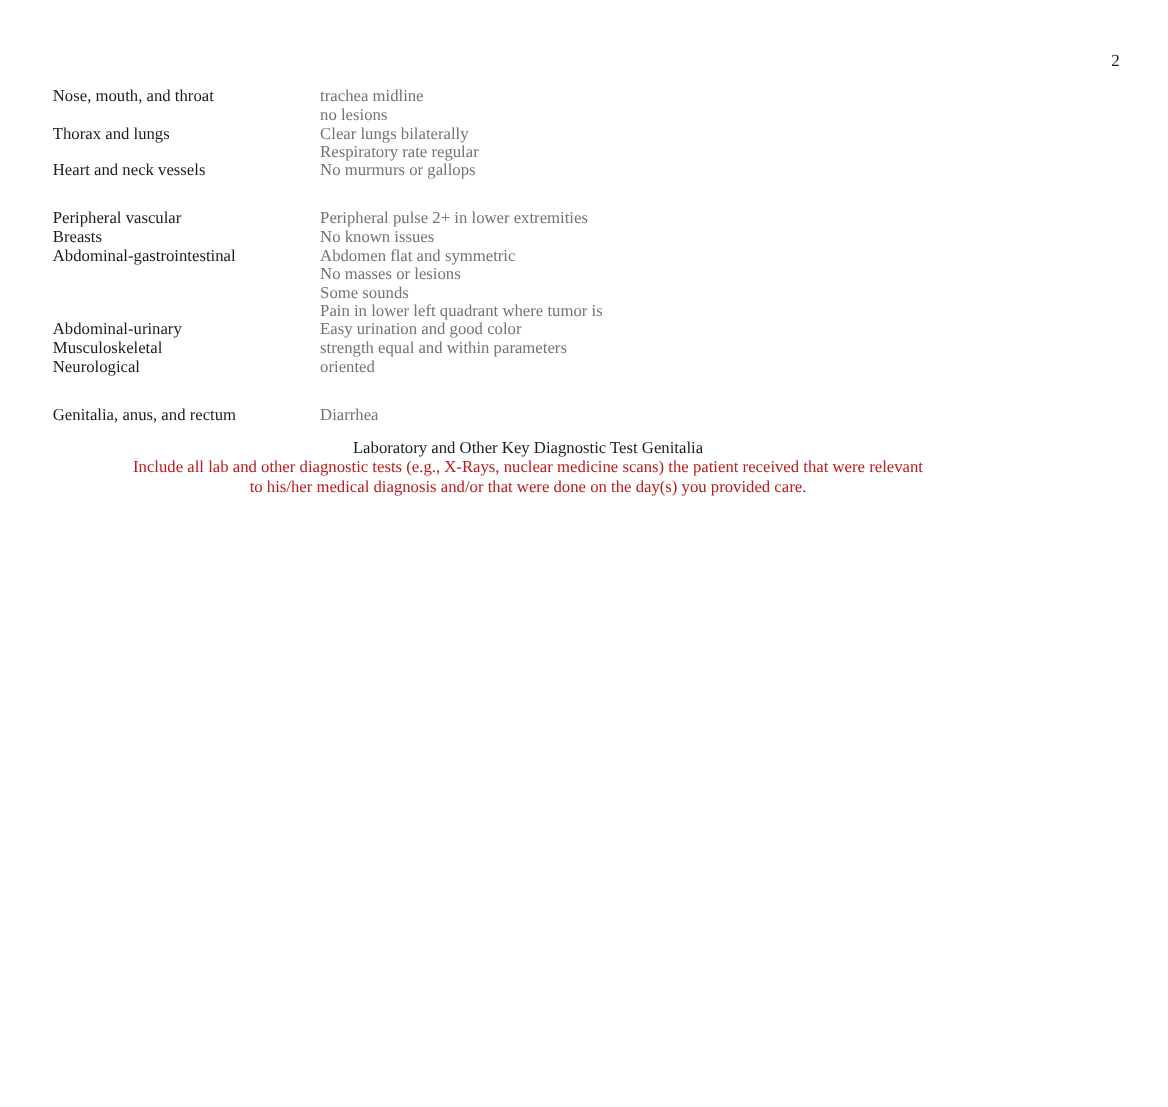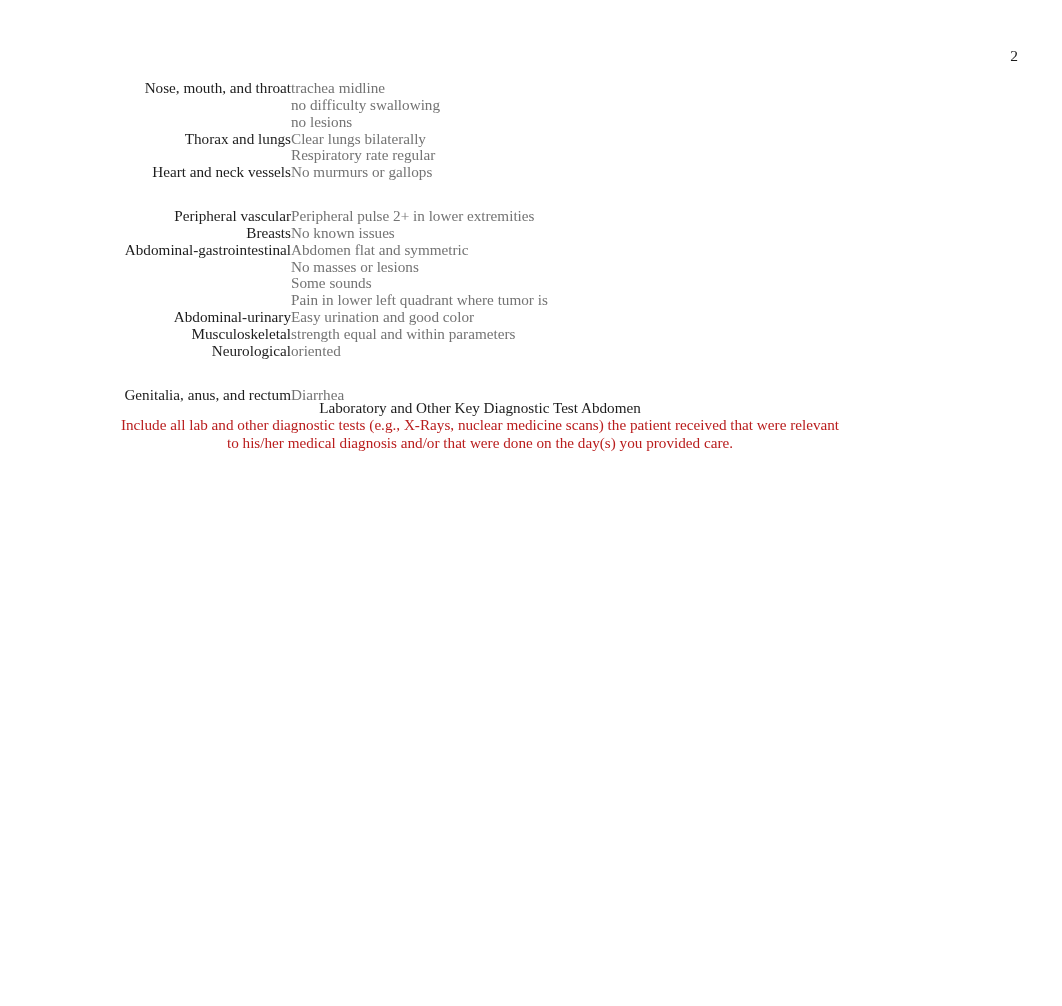--- a/index.html
+++ b/index.html
@@ -47,21 +47,20 @@
 
   .assessment-row.gap-before {
     margin-top: 27px;
   }
 
   .row-label {
     flex: 0 0 243px;
     width: 243px;
     color: #1c1c1c;
     white-space: nowrap;
-    text-align: right;
   }
 
   .row-findings {
     flex: 1 1 auto;
     color: #737373;
   }
 
   .finding-line {
     display: block;
     line-height: 16.85px;
@@ -98,21 +97,20 @@
 
 <div class="page">
 
   <div class="page-number">2</div>
 
   <div class="assessment">
       <div class="assessment-row">
         <div class="row-label">Nose, mouth, and throat</div>
         <div class="row-findings">
           <span class="finding-line">trachea midline</span>
-          <span class="finding-line">no difficulty swallowing</span>
           <span class="finding-line">no lesions</span>
         </div>
       </div>
       <div class="assessment-row">
         <div class="row-label">Thorax and lungs</div>
         <div class="row-findings">
           <span class="finding-line">Clear lungs bilaterally</span>
           <span class="finding-line">Respiratory rate regular</span>
         </div>
       </div>
@@ -163,20 +161,20 @@
       </div>
       <div class="assessment-row gap-before">
         <div class="row-label">Genitalia, anus, and rectum</div>
         <div class="row-findings">
           <span class="finding-line">Diarrhea</span>
         </div>
       </div>
     </div>
 
   <div class="lab-section">
-    <div class="lab-heading">Laboratory and Other Key Diagnostic Test Abdomen</div>
+    <div class="lab-heading">Laboratory and Other Key Diagnostic Test Genitalia</div>
     <div class="lab-instructions">
         <span class="instr-line">Include all lab and other diagnostic tests (e.g., X-Rays, nuclear medicine scans) the patient received that were relevant</span>
         <span class="instr-line">to his/her medical diagnosis and/or that were done on the day(s) you provided care.</span>
       </div>
   </div>
 
 </div>
 
 </body></html>

